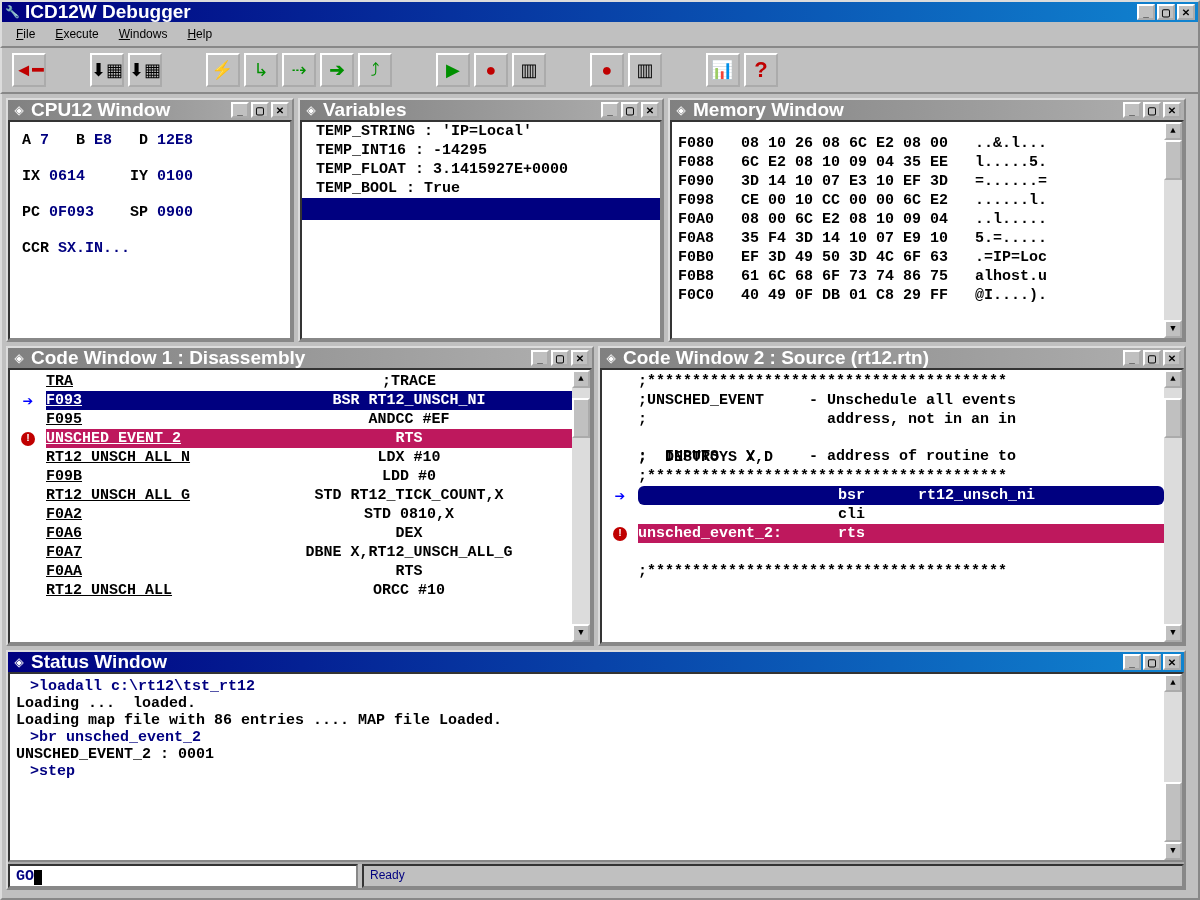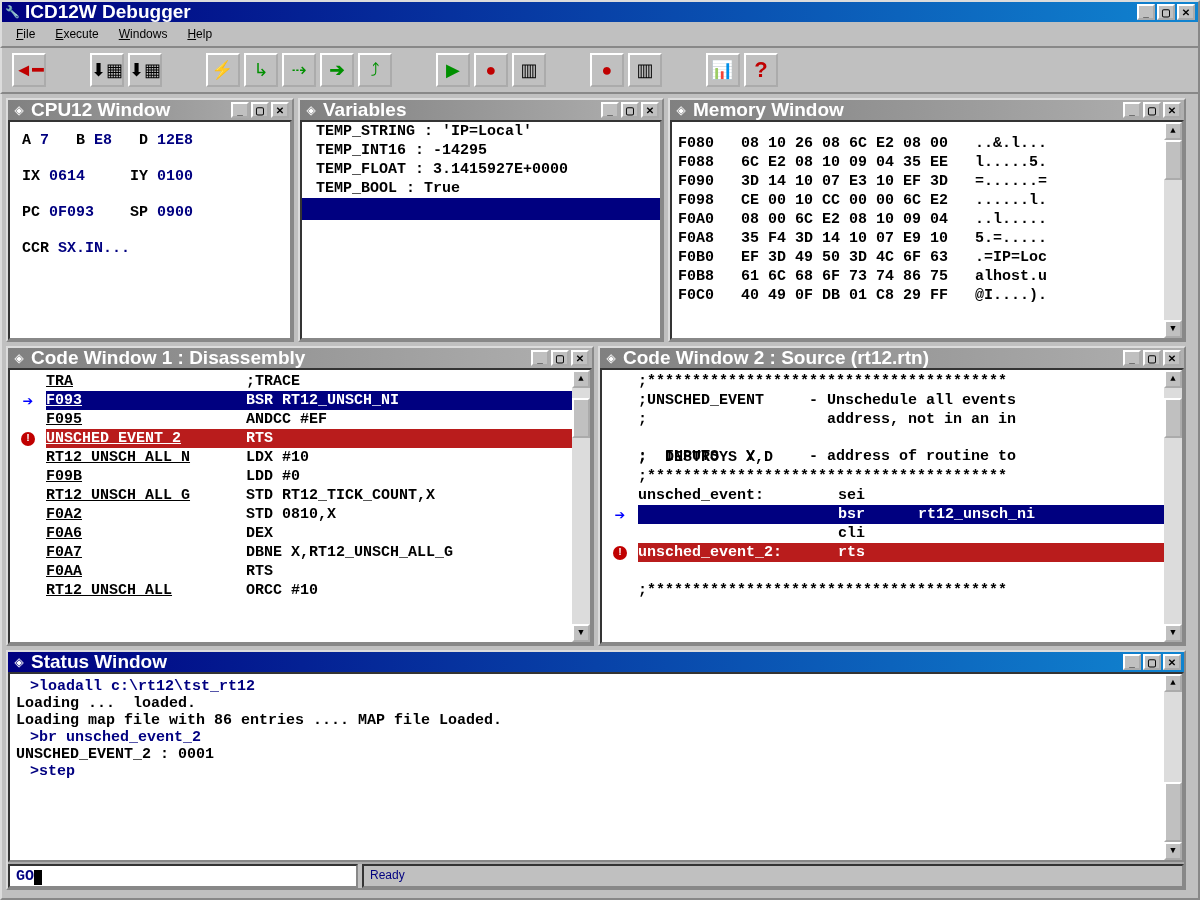--- a/index.html
+++ b/index.html
@@ -98,23 +98,23 @@
   .cpu-row{padding:2px 8px;}
   .cpu-reg{color:#000;}
   .cpu-val{color:#000080;}
   .varline{padding:1px 14px;color:#000;white-space:pre;}
   .memline{padding:0 6px;white-space:pre;color:#000;line-height:19px;}
   .codeline{display:flex;align-items:center;height:19px;}
   .gutter{width:36px;display:flex;align-items:center;justify-content:center;}
   .arrow{color:#0000ff;font-size:18px;font-weight:bold;}
   .bp{width:14px;height:14px;border-radius:50%;background:#c00000;color:#fff;font-size:10px;font-weight:bold;display:flex;align-items:center;justify-content:center;}
   .codelabel{width:200px;white-space:pre;text-decoration:underline;}
-  .codeop{flex:1;white-space:pre;}
+  .codeop{flex:1;white-space:pre;text-align:center;}
   .hl-blue{background:#000080;color:#fff;}
-  .hl-red{background:#b91c1c;color:#fff;}
+  .hl-red{background:#be185d;color:#fff;}
   .srcline{display:flex;align-items:center;height:19px;}
   .srclabel{width:200px;white-space:pre;}
   .srcop1{width:80px;white-space:pre;}
   .srcop2{flex:1;white-space:pre;}
   .statusbody{padding:4px 6px;}
   .statusline{white-space:pre;color:#000;}
   .statusline.cmd{color:#000080;margin-left:14px;}
   .cmdbar{display:flex;height:26px;border-top:2px inset #fff;}
   .cmdinput{flex:0 0 350px;background:#fff;border:2px inset #888;padding:2px 6px;font-family:"Courier New",monospace;font-weight:bold;font-size:15px;color:#000080;}
   .cmdinput .cursor{display:inline-block;width:8px;height:15px;background:#000;vertical-align:text-bottom;}
@@ -432,32 +432,24 @@
               <span style="white-space: pre;">;  DESTROYS X,D</span>
             </div>
           </div>
           <div class="srcline">
             <div class="gutter"></div>
             <div style="flex: 1 1 0%; display: flex; height: 100%; align-items: center;">
               <span style="white-space: pre;">;****************************************</span>
             </div>
           </div>
           <div class="srcline">
-            <div class="gutter"></div>
-            <div style="flex: 1 1 0%; display: flex; height: 100%; align-items: center;">
-              <span class="srclabel">unsched_event:</span>
-              <span class="srcop1">sei</span>
-              <span class="srcop2"></span>
-            </div>
-          </div>
-          <div class="srcline">
             <div class="gutter">
               <span class="arrow">➔</span>
             </div>
-            <div class="hl-blue" style="flex: 1 1 0%; display: flex; height: 100%; align-items: center;">
+            <div class="hl-blue" style="flex: 1 1 0%; display: flex; height: 100%; align-items: center; border-radius: 6px;">
               <span class="srclabel"></span>
               <span class="srcop1">bsr</span>
               <span class="srcop2">rt12_unsch_ni</span>
             </div>
           </div>
           <div class="srcline">
             <div class="gutter"></div>
             <div style="flex: 1 1 0%; display: flex; height: 100%; align-items: center;">
               <span class="srclabel"></span>
               <span class="srcop1">cli</span>

